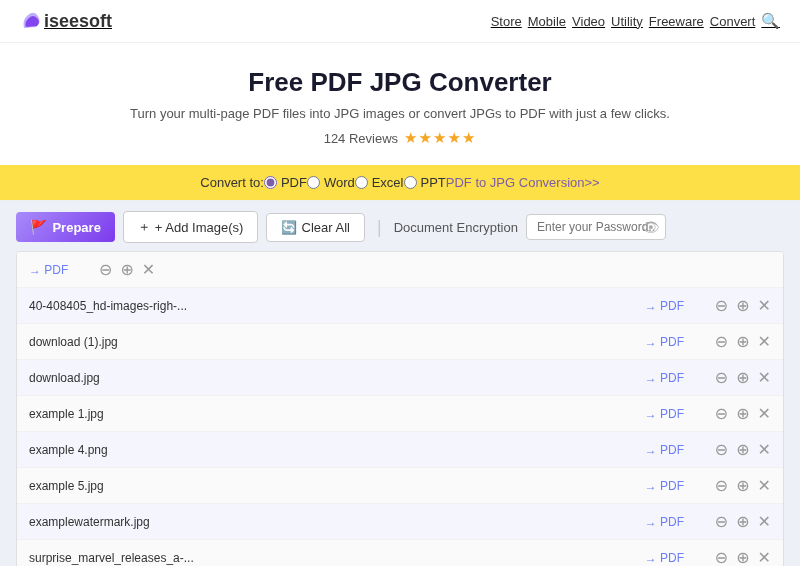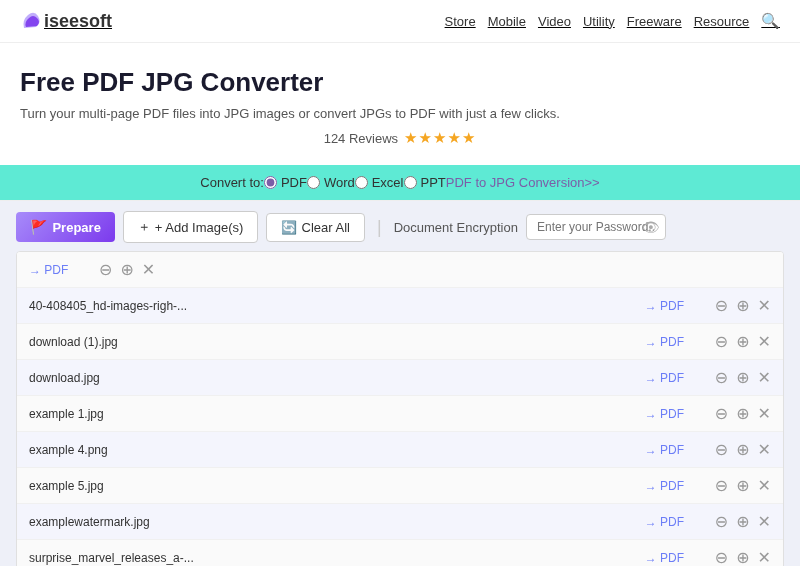--- a/index.html
+++ b/index.html
@@ -23,33 +23,33 @@
       color: #333;
     }
     .logo-icon {
       width: 22px;
       height: 22px;
       margin-right: 2px;
     }
     .nav-links {
       display: flex;
       align-items: center;
-      gap: 12px;
+      gap: 6px;
     }
     .nav-links a {
       text-decoration: none;
       color: #333;
       font-size: 13px;
     }
     .search-icon { font-size: 15px; color: #333; cursor: pointer; }
 
     
     .hero {
       background: #fff;
-      text-align: left;
+      text-align: center;
       padding: 24px 20px 18px;
     }
     .hero h1 {
       font-size: 26px;
       font-weight: 800;
       color: #1a1a2e;
       margin-bottom: 8px;
     }
     .hero p {
       font-size: 13px;
@@ -61,21 +61,21 @@
       align-items: center;
       justify-content: center;
       gap: 6px;
       font-size: 13px;
       color: #555;
     }
     .stars { color: #f5a623; font-size: 15px; letter-spacing: 1px; }
 
     
     .convert-bar {
-      background: #5eead4;
+      background: #fde047;
       display: flex;
       align-items: center;
       justify-content: center;
       gap: 0;
       padding: 10px 20px;
       border-bottom: 1px solid #eee;
       font-size: 13px;
       color: #333;
     }
     .convert-bar label { display: flex; align-items: center; gap: 4px; cursor: pointer; }
@@ -199,21 +199,21 @@
       <path d="M6 17 Q4 12 9 8 Q13 4 17 8 Q21 12 17 16 Z" fill="#7c3aed" opacity="0.9"></path>
     </svg>
     <span>iseesoft</span>
   </div>
   <nav class="nav-links">
     <a href="#">Store</a>
     <a href="#">Mobile</a>
     <a href="#">Video</a>
     <a href="#">Utility</a>
     <a href="#">Freeware</a>
-    <a href="#">Resource</a>
+    <a href="#">Convert</a>
     <span class="search-icon">🔍</span>
   </nav>
 </header>
 
 <section class="hero">
   <h1>Free PDF JPG Converter</h1>
   <p>Turn your multi-page PDF files into JPG images or convert JPGs to PDF with just a few clicks.</p>
   <div class="reviews">
     <span>124 Reviews</span>
     <span class="stars">★★★★★</span>

